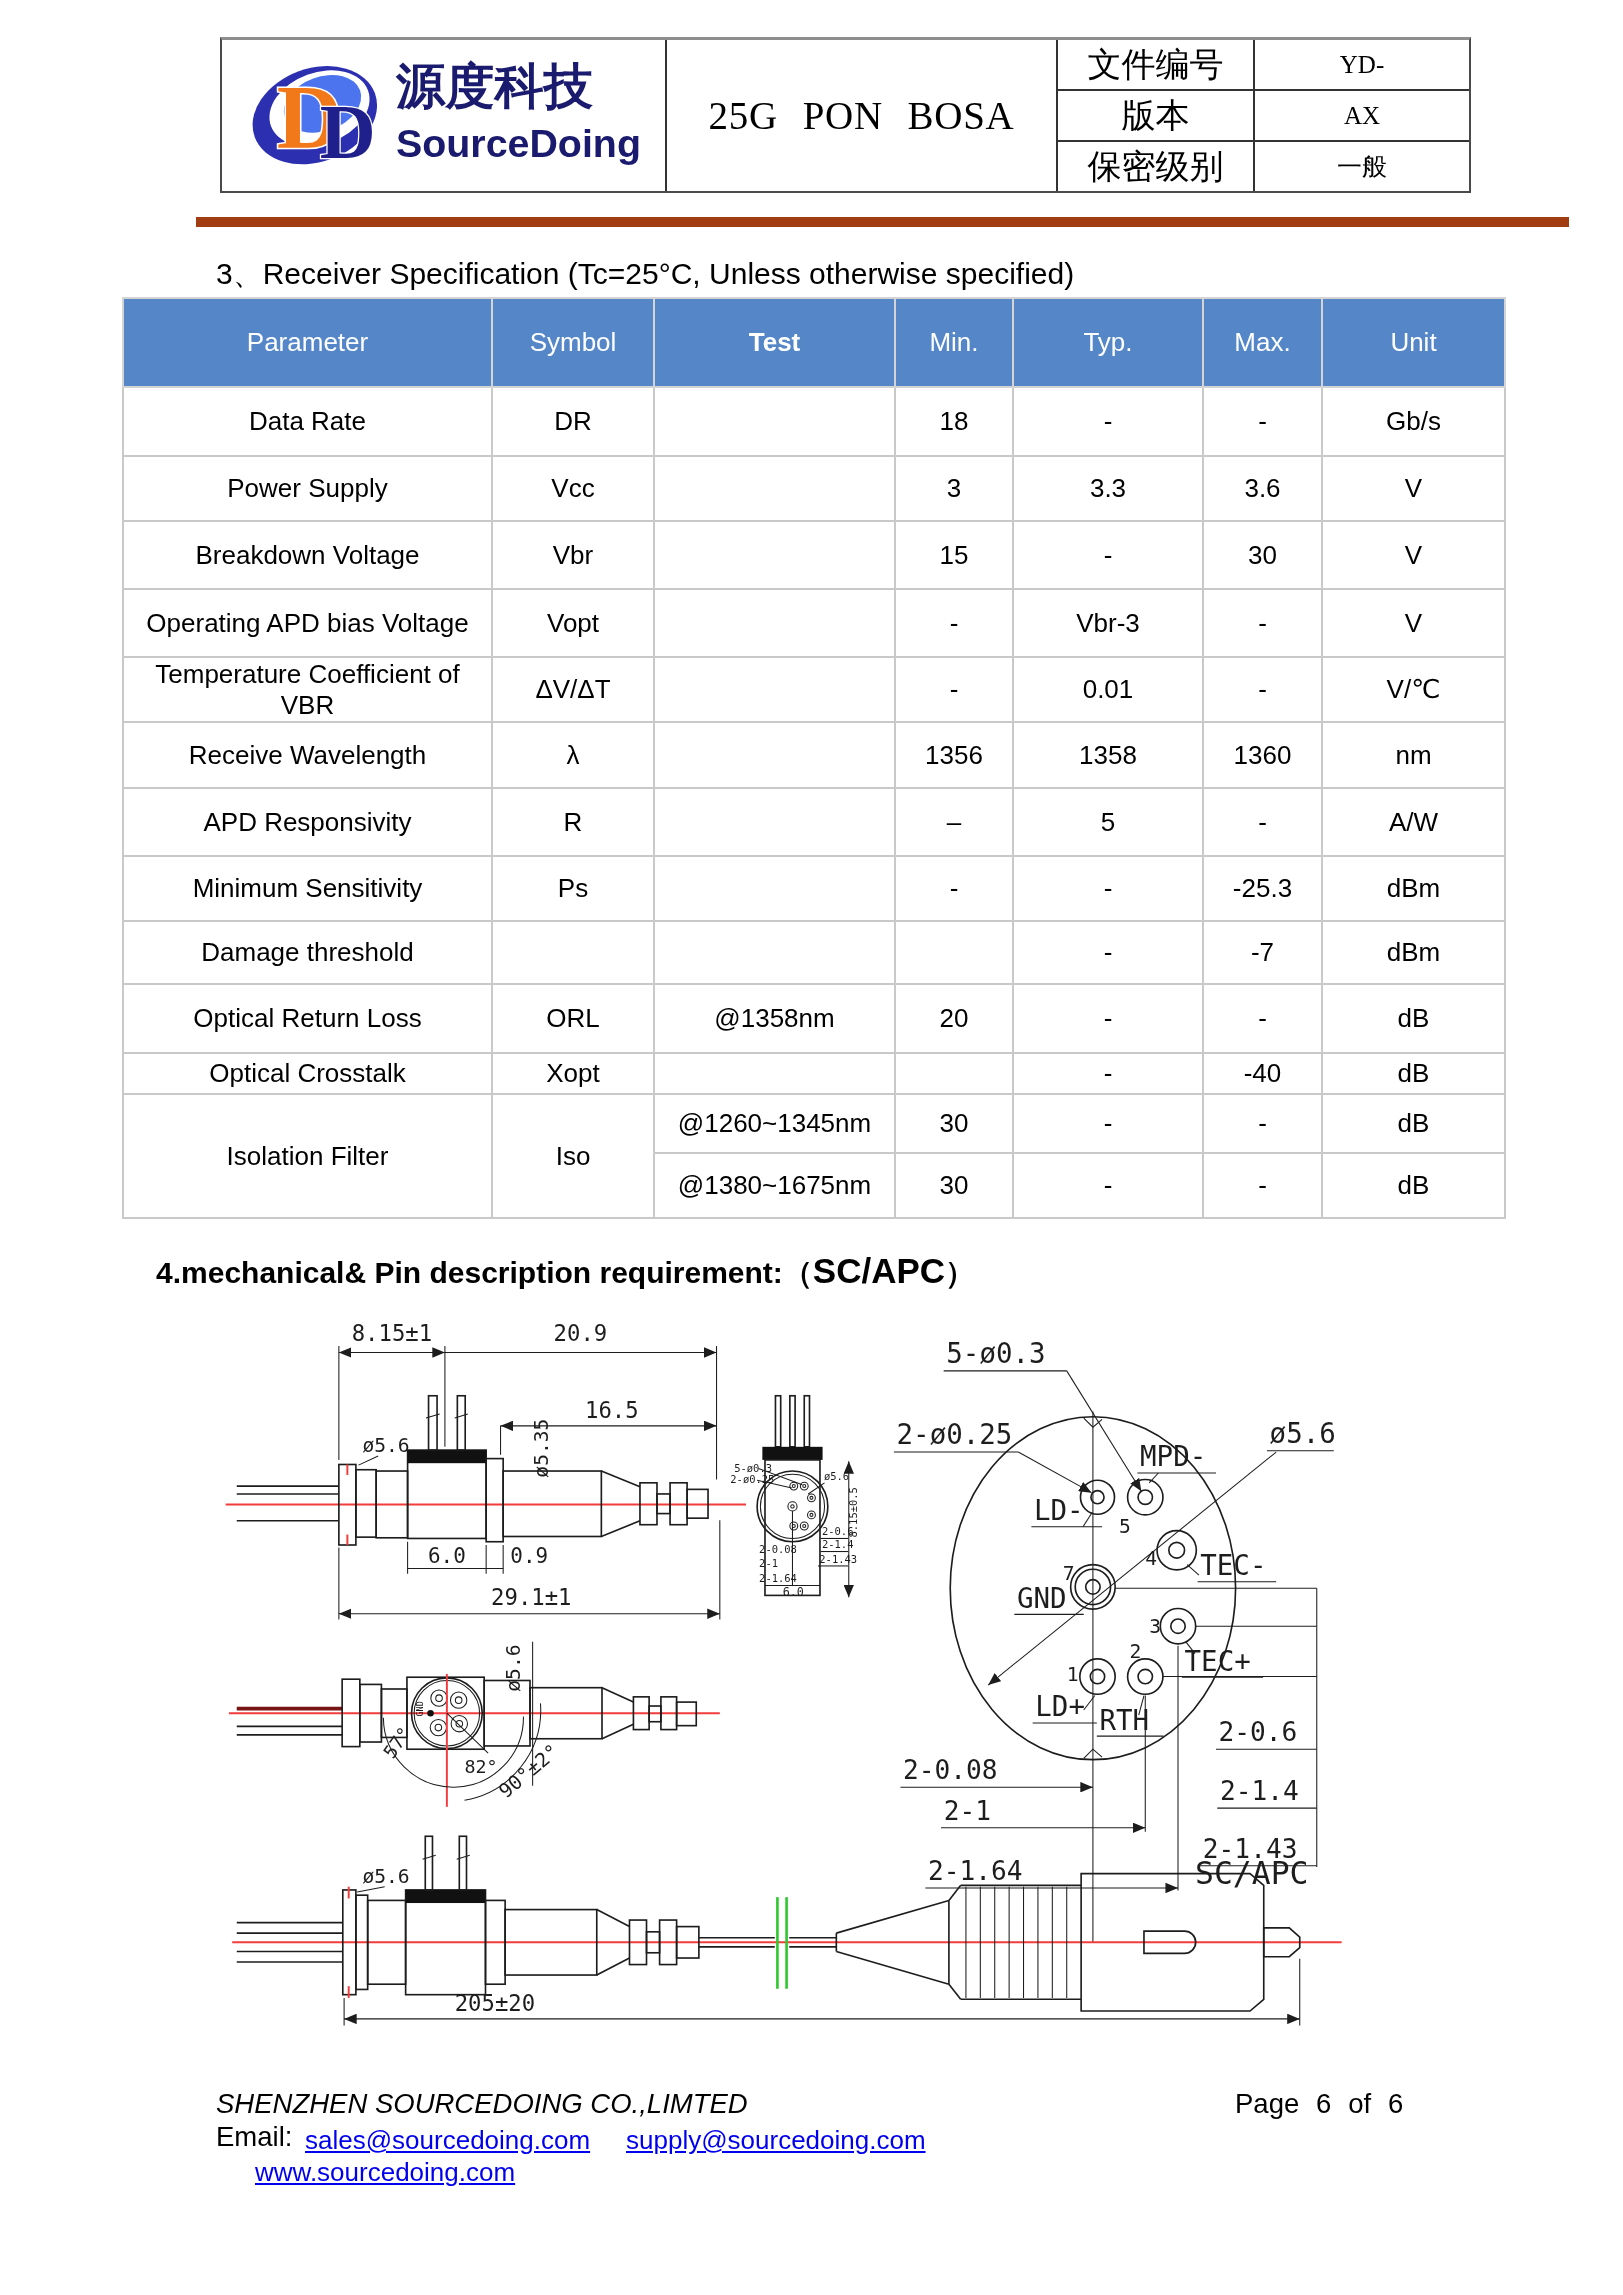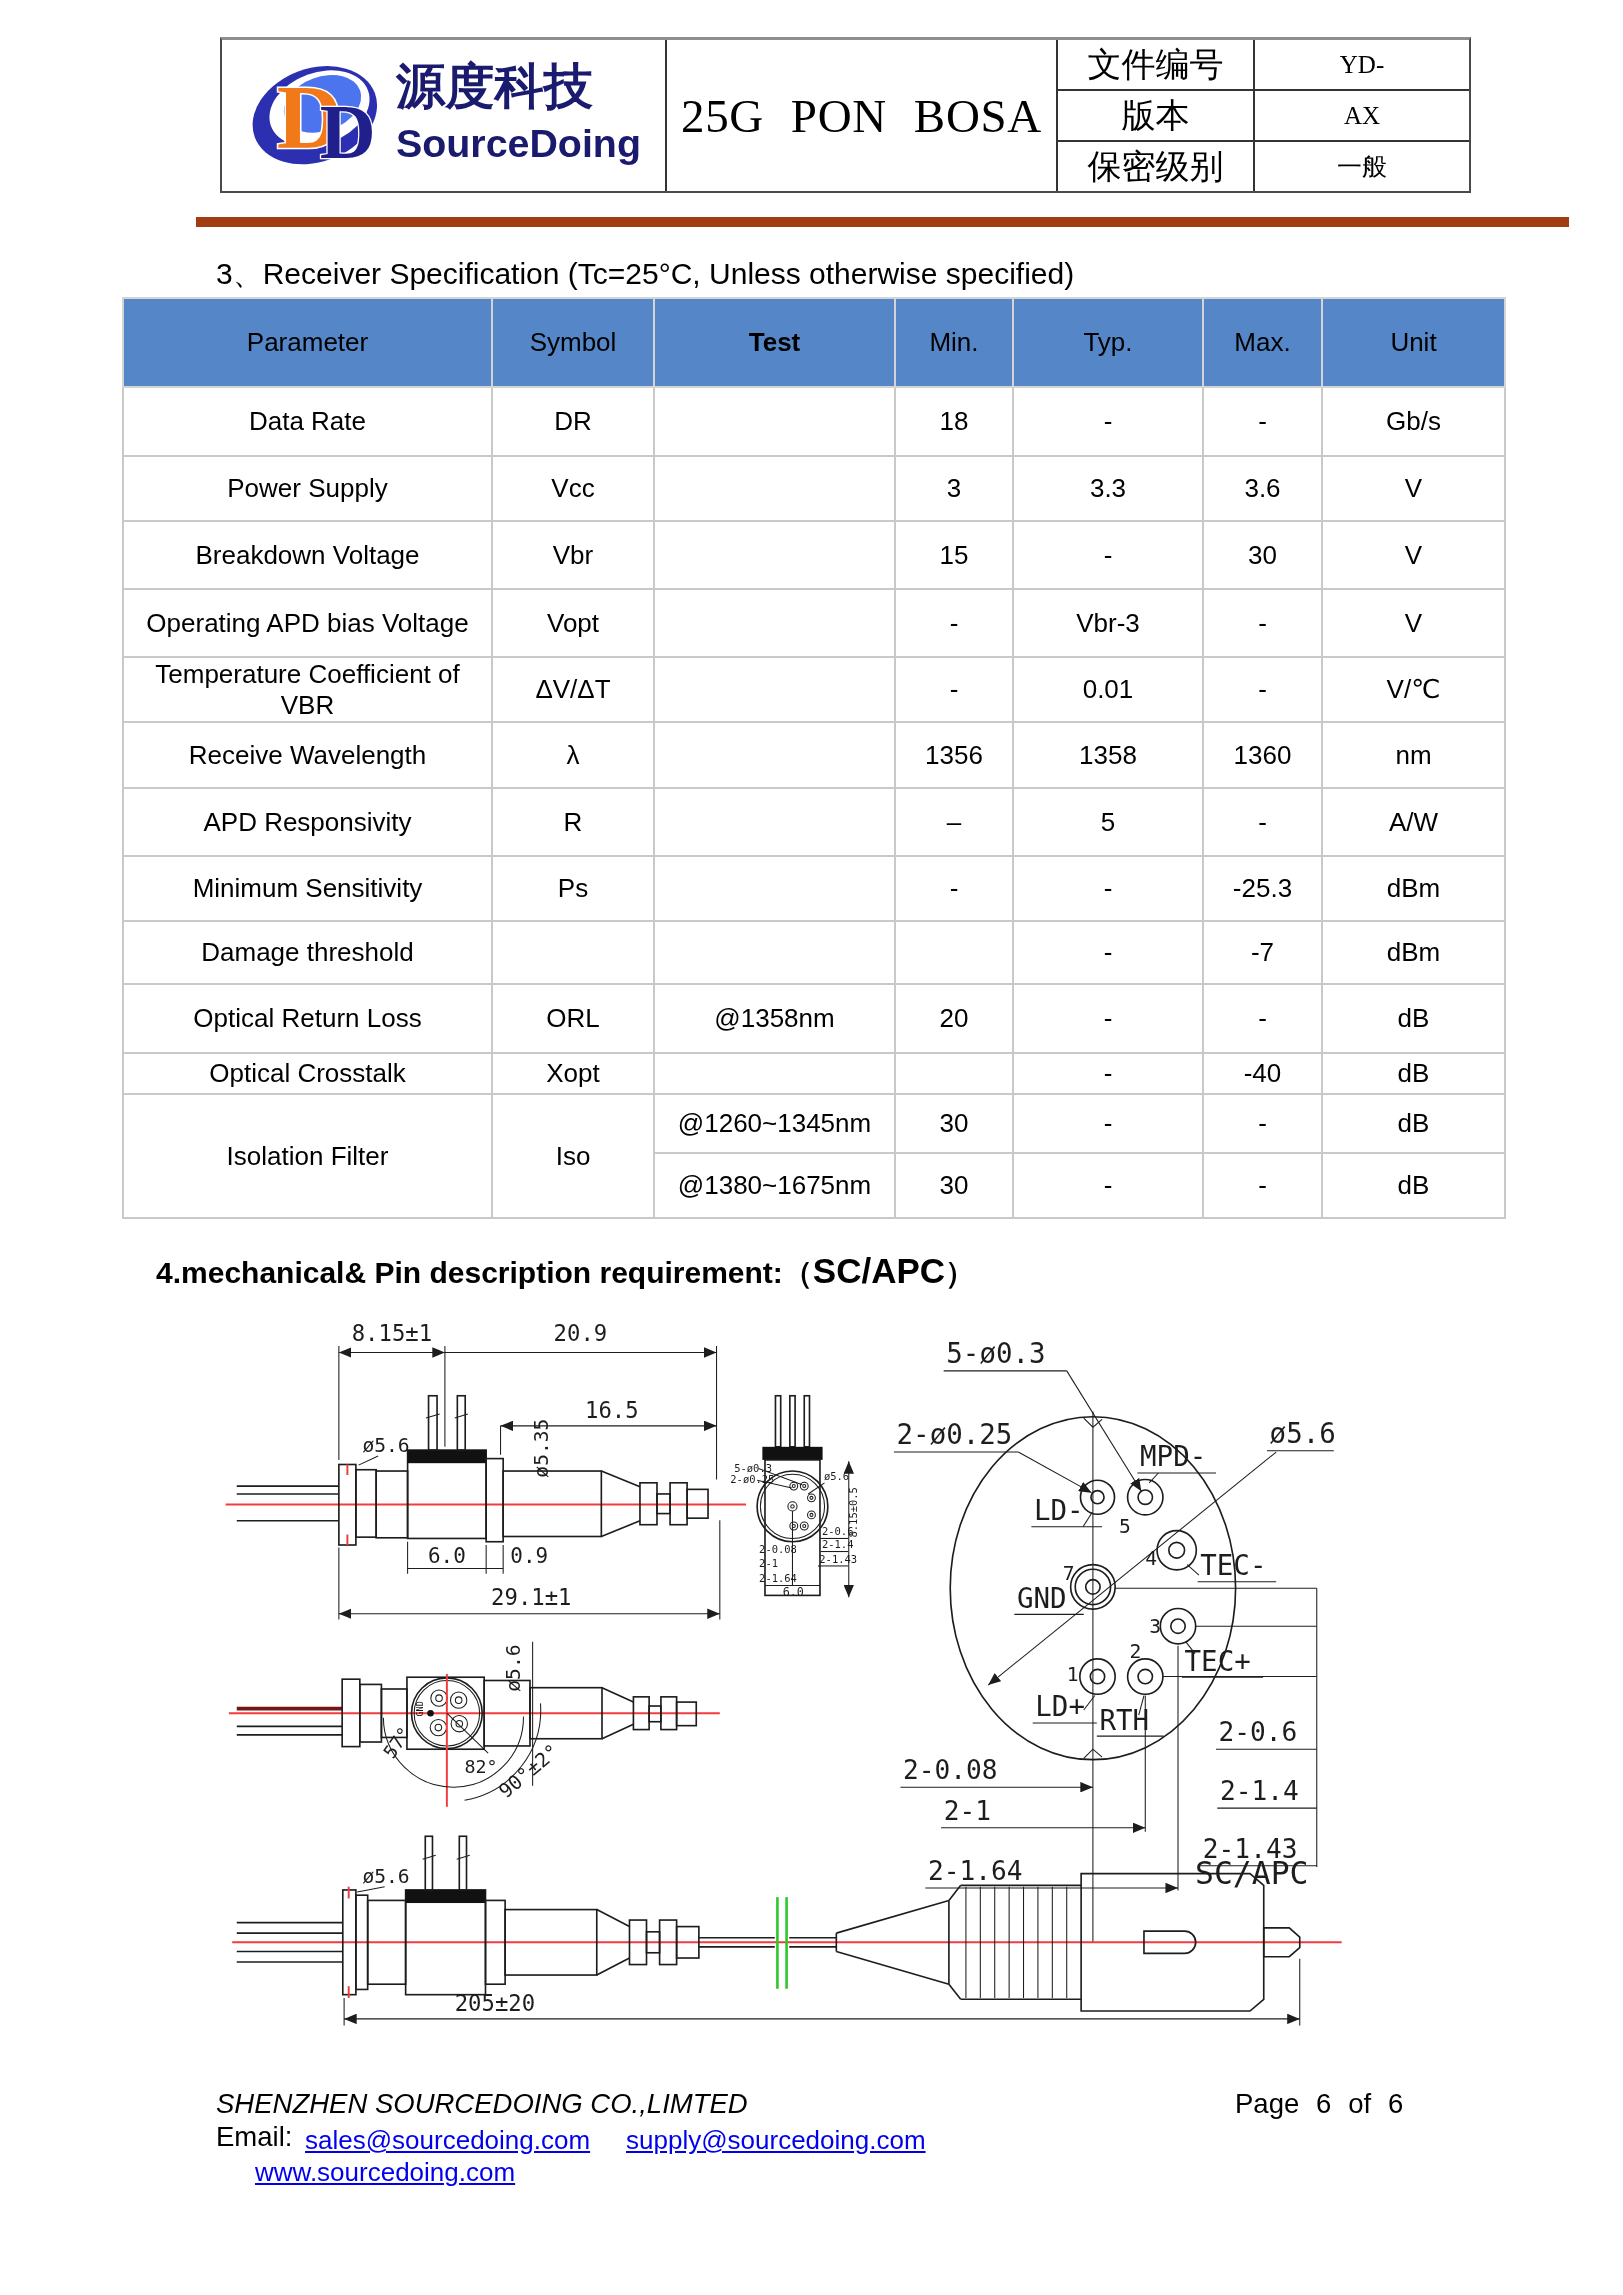--- a/index.html
+++ b/index.html
@@ -3,31 +3,31 @@
 <meta charset="utf-8">
 <style>
   html,body{margin:0;padding:0;background:#fff;}
   .page{position:relative;width:1623px;height:2295px;background:#fff;overflow:hidden;
         font-family:"Liberation Sans","DejaVu Sans",sans-serif;color:#000;}
   
   .hdr{position:absolute;left:220px;top:37px;width:1251px;height:156px;display:flex;
        border:2px solid #4a4a4a;border-top:3.9px solid #8e8e8e;box-sizing:border-box;background:#fff;}
   .hdr-logo{width:445px;border-right:2px solid #333;box-sizing:border-box;display:flex;align-items:center;justify-content:center;}
   .hdr-title{width:391px;border-right:2px solid #333;box-sizing:border-box;display:flex;align-items:center;justify-content:center;
-             font-family:"Liberation Serif","DejaVu Serif",serif;font-size:47px;word-spacing:14.4px;letter-spacing:0.7px;}
+             font-family:"Liberation Serif","DejaVu Serif",serif;font-size:39px;word-spacing:14.4px;letter-spacing:0.7px;}
   .hdr-info{flex:1;display:flex;flex-direction:column;font-family:"Liberation Serif","DejaVu Serif",serif;}
   .irow{flex:1;display:flex;border-bottom:2px solid #333;}
   .irow:last-child{border-bottom:none;}
   .ilabel{width:195px;border-right:2px solid #333;display:flex;align-items:center;justify-content:center;font-size:34px;}
   .ival{flex:1;display:flex;align-items:center;justify-content:center;font-size:25px;}
   
   .rule{position:absolute;left:196px;top:217px;width:1373px;height:9.8px;background:#a23d12;}
   .h3{position:absolute;left:216px;top:230px;font-size:30px;margin-top:24px;}
   table.spec{position:absolute;left:122px;top:297px;width:1381px;border-collapse:collapse;table-layout:fixed;}
-  .spec th{background:#5587c8;color:#000000;font-weight:normal;font-size:26px;border:2px solid #d4d4d4;padding:0;}
+  .spec th{background:#5587c8;color:#ffffff;font-weight:normal;font-size:26px;border:2px solid #d4d4d4;padding:0;}
   .spec th.bold{font-weight:bold;}
   .spec td{border:2px solid #c9c9c9;border-top-width:2.6px;border-bottom-width:2.6px;
            font-size:26px;text-align:center;padding:0 5.2px;vertical-align:middle;}
   
   .h4{position:absolute;left:156px;top:1236px;font-size:30px;font-weight:bold;margin-top:15px;}
   .h4 .sc{font-size:35px;}
   
   .draw{position:absolute;left:98px;top:1283px;}
   .ln{stroke:#1d1d1d;stroke-width:2.5;fill:none;}
   .th1{stroke:#1d1d1d;stroke-width:1.6;fill:none;}

